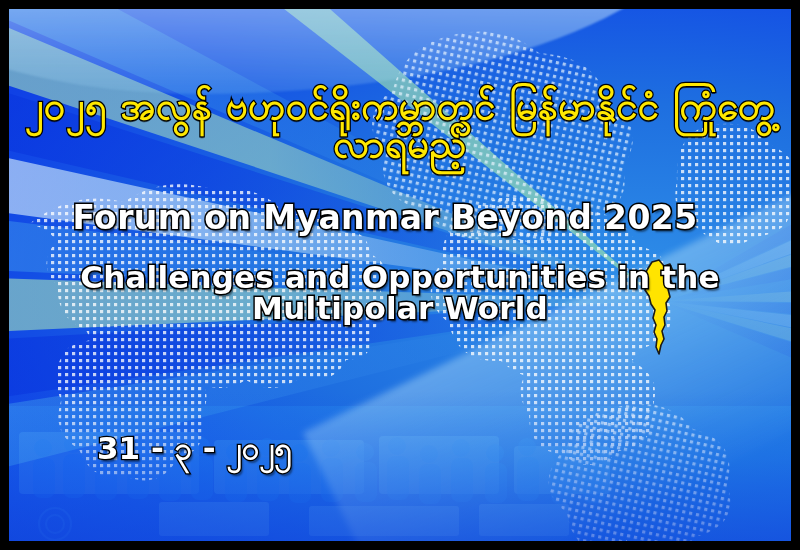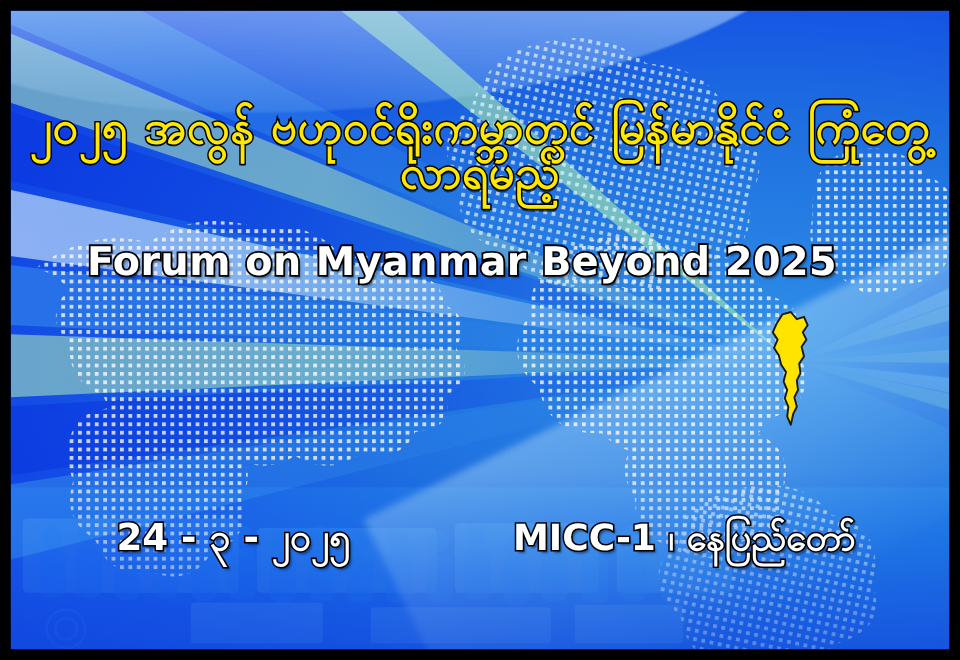--- a/index.html
+++ b/index.html
@@ -342,21 +342,21 @@
 
   </div>
 
   <div class="content">
 
     <div class="bm-line" id="bm1">၂၀၂၅ အလွန် ဗဟုဝင်ရိုးကမ္ဘာတွင် မြန်မာနိုင်ငံ ကြုံတွေ့လာရမည့်</div>
 
 
     <div class="en-line" id="en1">Forum on Myanmar Beyond 2025</div>
 
+    <div class="en-line" id="en2">Challenges and Opportunities in the Multipolar World</div>
 
   </div>
 
   <div class="footer-row">
-    <div class="foot-txt" id="event-date">24 - ၃ - ၂၀၂၅</div>
-    <div class="foot-txt" id="venue">MICC-1 ၊ နေပြည်တော်</div>
+    <div class="foot-txt" id="event-date">31 - ၃ - ၂၀၂၅</div>
   </div>
 
 </div>
 
 </body></html>

